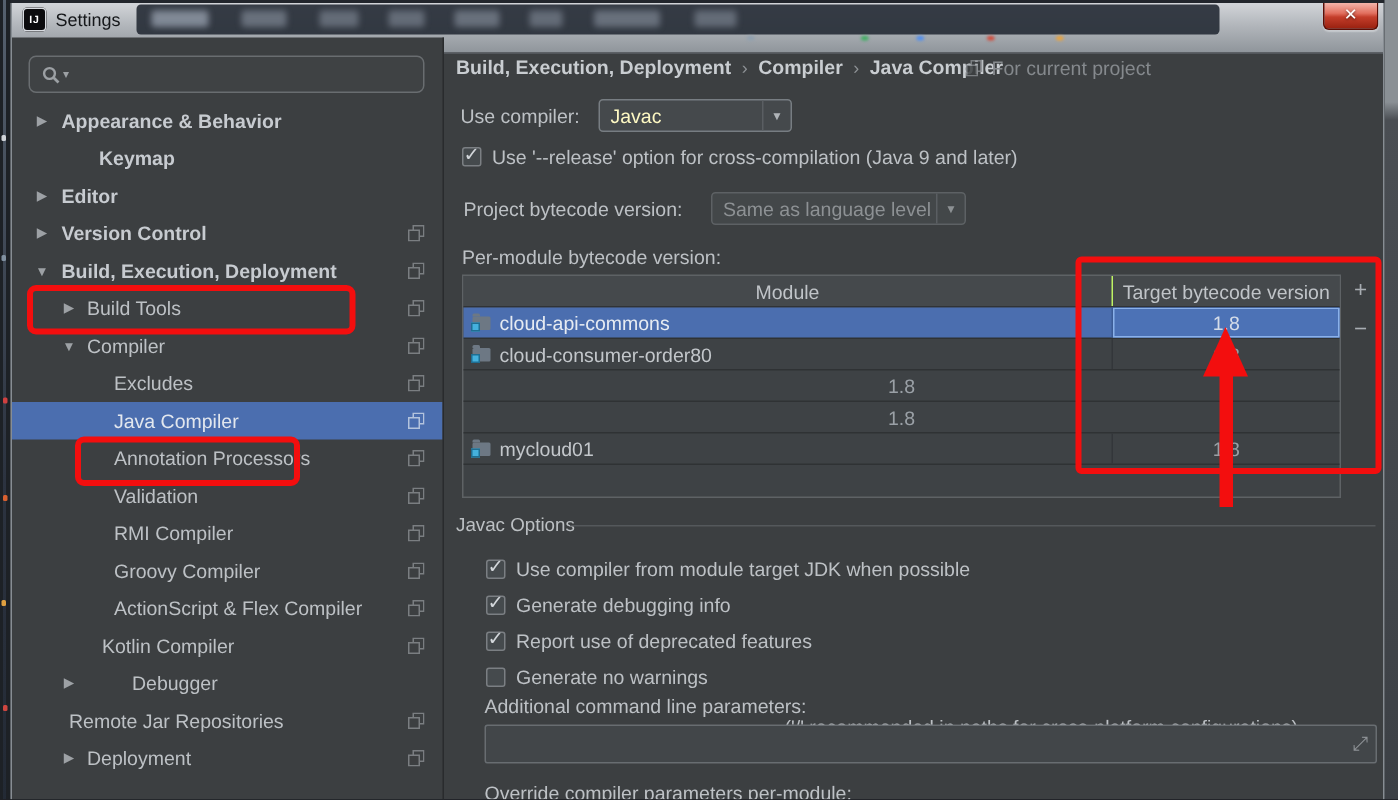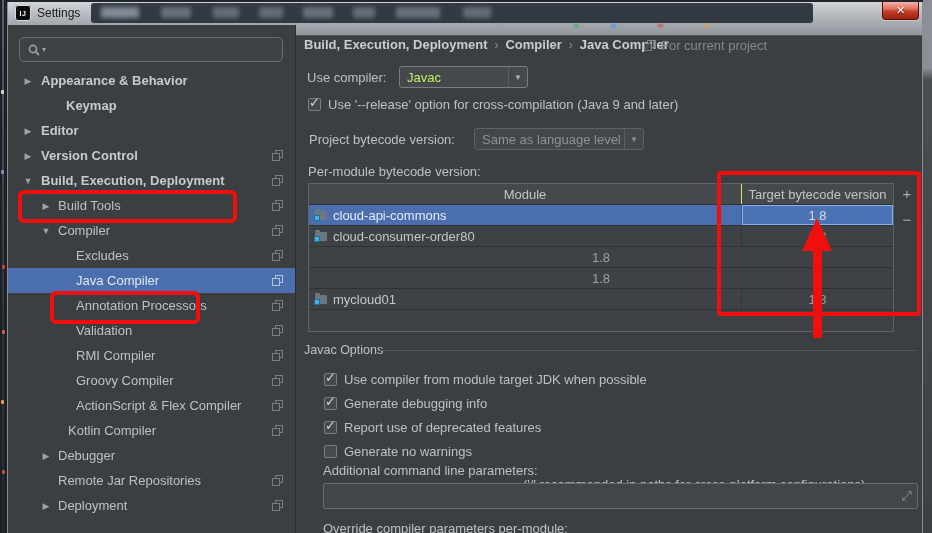--- a/index.html
+++ b/index.html
@@ -45,21 +45,21 @@
   .tlabel{white-space:nowrap;}
   .picon{position:absolute;right:12px;top:7px;width:11px;height:11px;opacity:.85;}
 
   
   .lbl{position:absolute;font-size:13px;color:#bdc1c5;white-space:nowrap;}
   .crumbs{position:absolute;left:8px;top:12px;font-size:13px;color:#c9cdd1;font-weight:bold;white-space:nowrap;display:flex;align-items:center;gap:7px;}
   .crumb-sep{color:#8e9296;font-weight:normal;font-size:12px;}
   .forproj{position:absolute;left:348px;top:13px;display:flex;align-items:center;gap:6px;font-size:13px;color:#85898d;}
 
   .combo{position:absolute;height:22px;border:1px solid #777d82;border-radius:3px;background:#45494c;display:flex;align-items:center;}
-  .combo .cval{flex:1;font-size:13px;color:#bef264;padding:0 7px;white-space:nowrap;overflow:hidden;}
+  .combo .cval{flex:1;font-size:13px;color:#fef9c3;padding:0 7px;white-space:nowrap;overflow:hidden;}
   .combo .carr{width:19px;align-self:stretch;display:flex;align-items:center;justify-content:center;font-size:8px;color:#b0b4b8;border-left:1px solid #5a5e62;}
   .combo.disabled{background:#434749;border-color:#5d6164;}
   .combo.disabled .cval{color:#8d9194;}
   .combo.disabled .carr{color:#8d9194;}
 
   .cb{width:13px;height:13px;border:1px solid #7b7f83;border-radius:2px;background:#454a4d;position:relative;flex:none;cursor:pointer;}
   .cb .tick{position:absolute;left:0px;top:-3px;font-size:13px;color:#d3d7db;display:none;line-height:1;}
   .cb.checked .tick{display:block;}
   .cbrow{position:absolute;display:flex;align-items:center;gap:7px;font-size:13px;color:#bdc1c5;}
 
@@ -240,24 +240,24 @@
             </div>
             <div class="trow">
               <span class="tlabel" style="margin-left: 60px;">Kotlin Compiler</span>
               <svg class="picon" viewBox="0 0 11 11">
                 <rect x="3.5" y="0.5" width="7" height="7" fill="none" stroke="#85898d"></rect>
                 <rect x="0.5" y="3.5" width="7" height="7" fill="#3c3f41" stroke="#85898d"></rect>
               </svg>
             </div>
             <div class="trow">
               <span class="tarrow" style="left: 33px;">▶</span>
-              <span class="tlabel" style="margin-left: 50px;">Debugger</span>
-            </div>
-            <div class="trow">
-              <span class="tlabel" style="margin-left: 50px;">Remote Jar Repositories</span>
+              <span class="tlabel" style="margin-left: 80px;">Debugger</span>
+            </div>
+            <div class="trow">
+              <span class="tlabel" style="margin-left: 38px;">Remote Jar Repositories</span>
               <svg class="picon" viewBox="0 0 11 11">
                 <rect x="3.5" y="0.5" width="7" height="7" fill="none" stroke="#85898d"></rect>
                 <rect x="0.5" y="3.5" width="7" height="7" fill="#3c3f41" stroke="#85898d"></rect>
               </svg>
             </div>
             <div class="trow">
               <span class="tarrow" style="left: 33px;">▶</span>
               <span class="tlabel" style="margin-left: 50px;">Deployment</span>
               <svg class="picon" viewBox="0 0 11 11">
                 <rect x="3.5" y="0.5" width="7" height="7" fill="none" stroke="#85898d"></rect>

